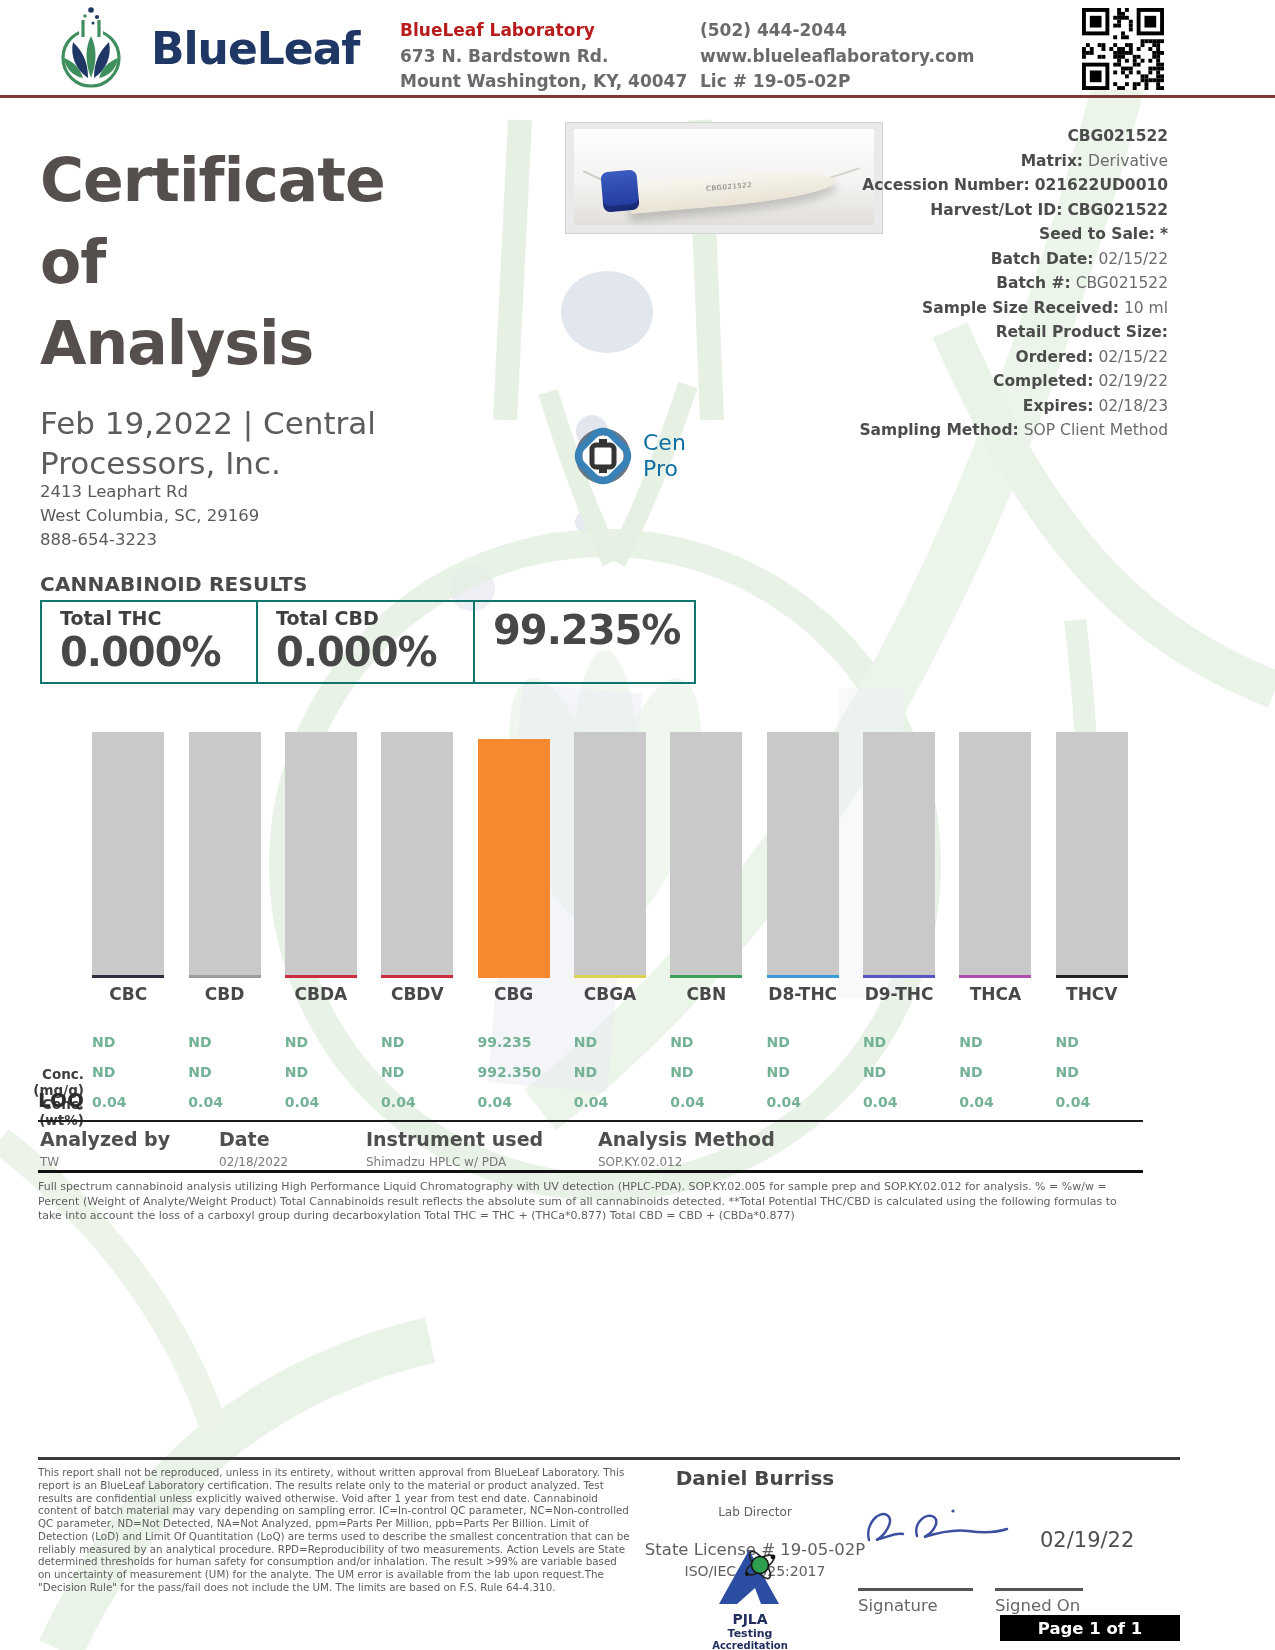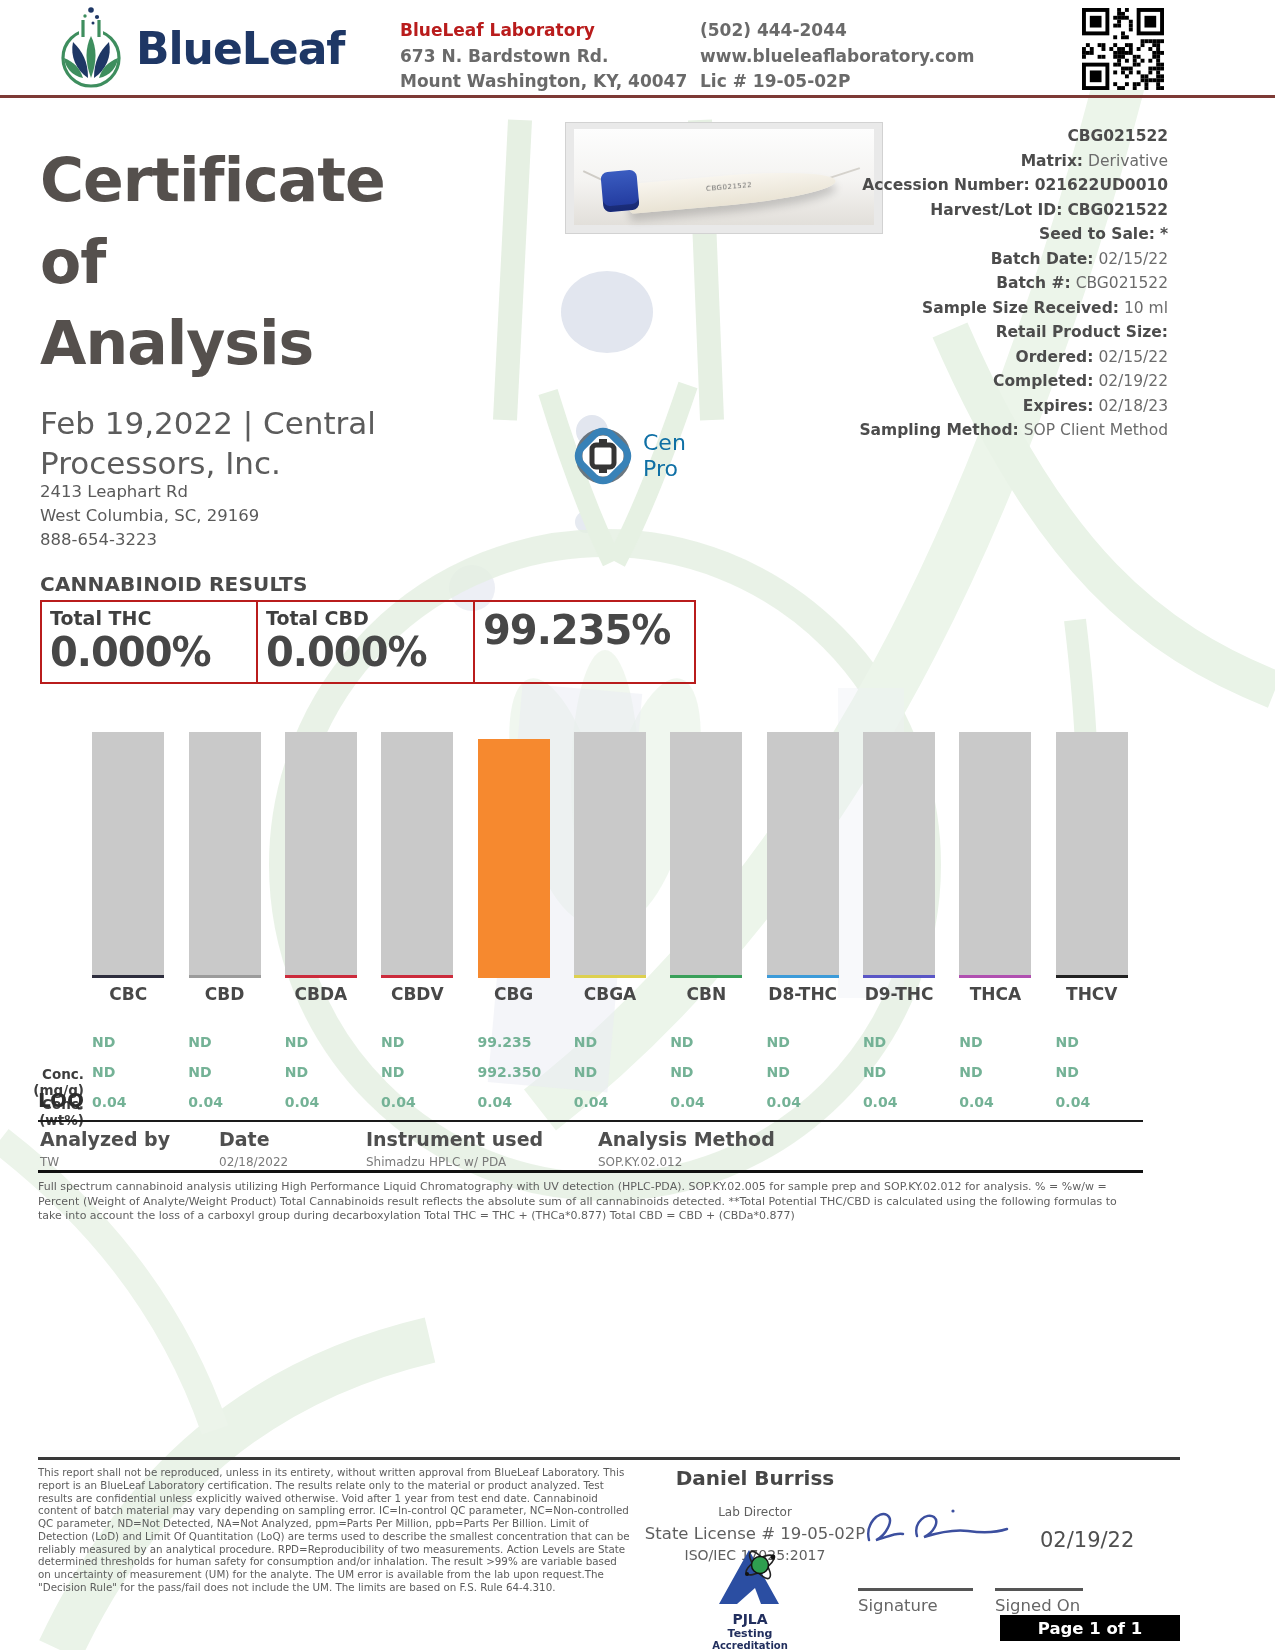--- a/index.html
+++ b/index.html
@@ -10,21 +10,21 @@
   *{margin:0;padding:0;box-sizing:border-box;}
   body{background:#888;font-family:"DejaVu Sans","Liberation Sans",sans-serif;}
   .page{position:relative;width:1275px;height:1650px;background:#fff;margin:0 auto;overflow:hidden;}
 
   
   .wm{position:absolute;left:0;top:0;z-index:0;}
   .cp-logo{position:absolute;left:563px;top:416px;display:flex;align-items:center;z-index:0;opacity:.95;}
   .cp-txt{width:56px;overflow:hidden;font-size:22px;line-height:1.2;color:#0369a1;white-space:nowrap;}
 
   
-  .logo-wrap{position:absolute;left:52px;top:4px;display:flex;align-items:center;z-index:2;}
+  .logo-wrap{position:absolute;left:52px;top:4px;display:flex;align-items:center;z-index:2;gap:15px;}
   .brand{font-size:44px;font-weight:bold;color:var(--brand-navy);letter-spacing:-1px;margin-left:6px;}
   .hblock{position:absolute;top:18px;font-size:17px;font-weight:bold;color:#6a6a6a;line-height:1.5;z-index:2;}
   .hblock .first{color:#b91c1c;}
   .qr-box{position:absolute;left:1082px;top:8px;width:82px;height:82px;z-index:2;}
   .hrule{position:absolute;left:0;top:95px;width:1275px;height:3px;background:var(--header-rule-maroon);z-index:2;}
 
   .content{position:relative;z-index:1;}
 
   .title{position:absolute;left:40px;top:140px;font-size:60px;font-weight:bold;color:#55504d;line-height:1.36;letter-spacing:-1px;}
   .cdate{position:absolute;left:40px;top:403px;width:400px;font-size:31px;color:#5c5c5c;line-height:1.3;}
@@ -40,21 +40,21 @@
   .tube-label{position:absolute;left:140px;top:60px;font-size:7px;color:#6f6f6f;transform:rotate(-5deg);filter:blur(.4px);letter-spacing:.5px;}
 
   
   .meta{position:absolute;right:107px;top:124px;text-align:right;font-size:15.5px;line-height:24.5px;}
   .ml{font-weight:bold;color:#4c4c4c;}
   .mv{color:#6b6b6b;margin-left:5px;}
   .mv.mb{font-weight:bold;color:#4c4c4c;}
 
   .res-head{position:absolute;left:40px;top:572px;font-size:20px;font-weight:bold;color:#4a4a4a;letter-spacing:.2px;}
   .sumrow{position:absolute;left:40px;top:600px;display:flex;}
-  .sbox{border:2px solid #b91c1c;padding:5px 8px 9px;background:transparent;}
+  .sbox{border:2px solid #0f766e;padding:5px 18px 9px;background:transparent;}
   .sbox+.sbox{margin-left:-2px;}
   .slab{font-size:19px;font-weight:bold;color:#3f3f3f;}
   .sval{font-size:40px;font-weight:bold;color:#474747;line-height:1.05;margin-top:2px;letter-spacing:-1px;}
 
   
   .chart-bars{position:absolute;left:80px;top:730px;width:1060px;height:248px;display:flex;}
   .bcol{flex:1;display:flex;align-items:flex-end;justify-content:center;}
   .bar{width:72px;height:246px;border-bottom:3px solid transparent;}
   .bar.hl{height:239px;}
   .chart-labels{position:absolute;left:80px;top:984px;width:1060px;display:flex;}
@@ -70,21 +70,21 @@
   .an-v{font-size:12px;color:#7a7a7a;margin-top:5px;}
   .rule2{position:absolute;left:38px;top:1170px;width:1105px;height:3px;background:#111;}
   .method-note{position:absolute;left:38px;top:1180px;width:1100px;font-size:11px;color:#5f5f5f;line-height:1.33;}
 
   
   .frule{position:absolute;left:38px;top:1457px;width:1142px;height:3px;background:#3a3a3a;}
   .fineprint{position:absolute;left:38px;top:1466px;width:592px;font-size:10.3px;color:#5c5c5c;line-height:1.24;}
   .director{position:absolute;left:615px;top:1466px;width:280px;text-align:center;}
   .dname{font-size:20px;font-weight:bold;color:#474747;}
   .dtitle{font-size:12px;color:#5f5f5f;margin-top:15px;}
-  .dlic{font-size:16.5px;color:#5f5f5f;margin-top:5px;}
+  .dlic{font-size:16.5px;color:#5f5f5f;margin-top:21px;}
   .diso{font-size:14px;color:#5f5f5f;margin-top:4px;}
   .pjla{position:absolute;left:690px;top:1548px;width:120px;text-align:center;}
   .pjla-name{font-size:14px;font-weight:bold;color:#222f5e;margin-top:1px;}
   .pjla-l1{font-size:11px;font-weight:bold;color:#222f5e;}
   .pjla-l2{font-size:10px;font-weight:bold;color:#222f5e;}
   .sig{position:absolute;left:855px;top:1502px;}
   .sdate{position:absolute;left:1040px;top:1528px;font-size:21px;color:#4f4f4f;}
   .sigline{position:absolute;top:1588px;height:3px;background:#555;}
   .siglab{position:absolute;top:1596px;font-size:16.5px;color:#666;}
   .pagebox{position:absolute;left:1000px;top:1615px;width:180px;height:26px;background:#000;color:#fff;font-weight:bold;font-size:16.5px;display:flex;align-items:center;justify-content:center;}

